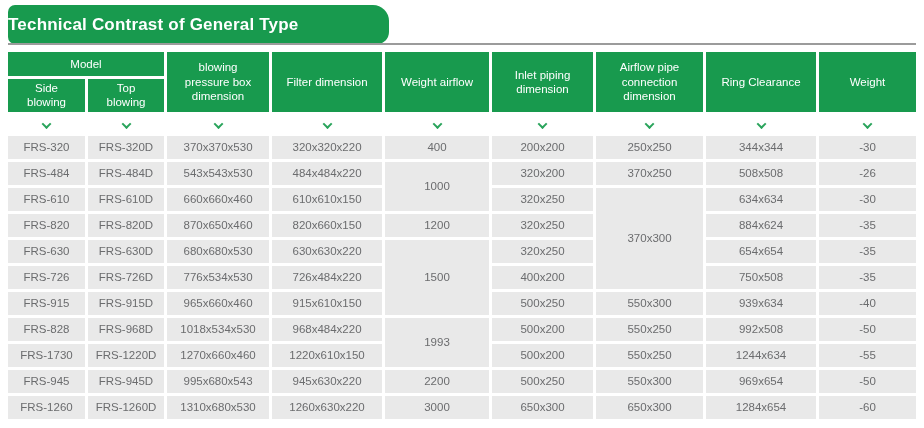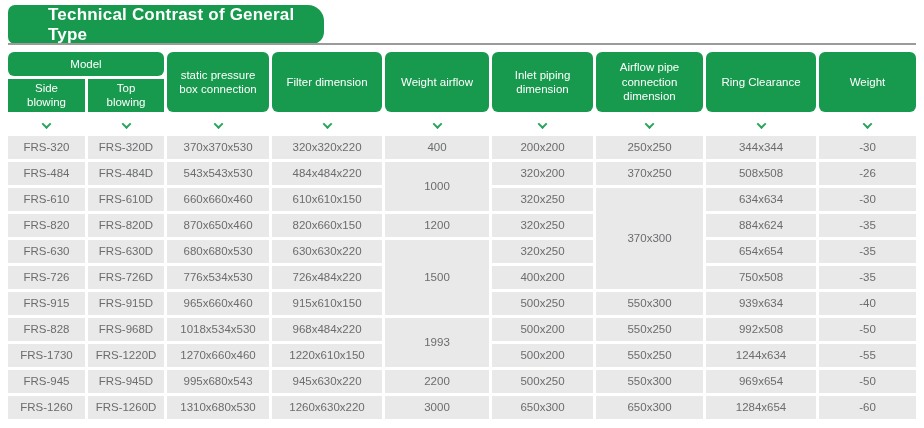--- a/index.html
+++ b/index.html
@@ -9,32 +9,31 @@
     position: relative;
     width: 924px;
     height: 428px;
     background: #ffffff;
     overflow: hidden;
   }
   .title-tab {
     position: absolute;
     left: 8px;
     top: 5px;
-    width: 316px;
+    width: 381px;
     height: 39px;
     background: #189a4e;
     border-radius: 7px 16px 12px 7px;
     display: flex;
     align-items: center;
-    justify-content: flex-end;
+    justify-content: flex-start;
     color: #ffffff;
     font-size: 17px;
     font-weight: bold;
     letter-spacing: 0.2px;
-    padding-left: 40px;
   }
   .title-rule {
     position: absolute;
     left: 8px;
     top: 43px;
     width: 908px;
     height: 2px;
     background: #9b9b9b;
   }
   table.spec {
@@ -49,21 +48,21 @@
   table.spec th {
     background: #189a4e;
     color: #ffffff;
     font-size: 11.5px;
     font-weight: normal;
     text-align: center;
     vertical-align: middle;
     padding: 2px 8px;
     line-height: 1.25;
   }
-  tr.grp-row th { height: 24px; border-radius: 6px; }
+  tr.grp-row th { height: 24px; }
   tr.sub-row th { height: 30px; margin-top: 32px; }
   tr.chev-row td {
     height: 18px;
     background: #ffffff;
     text-align: center;
     vertical-align: middle;
     padding: 0;
   }
   .chev {
     display: inline-block;
@@ -101,21 +100,21 @@
       <col style="width:110px">
         <col style="width:104px">
         <col style="width:101px">
       <col style="width:107px">
         <col style="width:110px">
         <col style="width:97px">
     </colgroup>
     <thead>
       <tr class="grp-row">
         <th colspan="2">Model</th>
-        <th rowspan="2">static pressure box connection</th>
+        <th rowspan="2">blowing pressure box dimension</th>
         <th rowspan="2">Filter dimension</th>
         <th rowspan="2">Weight airflow</th>
         <th rowspan="2">Inlet piping dimension</th>
         <th rowspan="2">Airflow pipe connection dimension</th>
         <th rowspan="2">Ring Clearance</th>
         <th rowspan="2">Weight</th>
       </tr>
       <tr class="sub-row">
         <th>Side blowing</th>
         <th>Top blowing</th>

